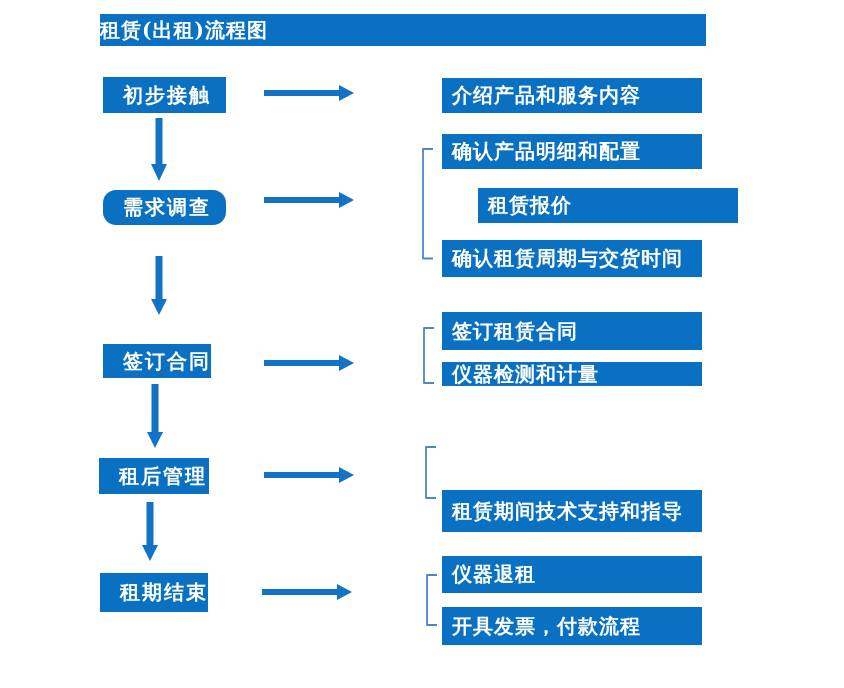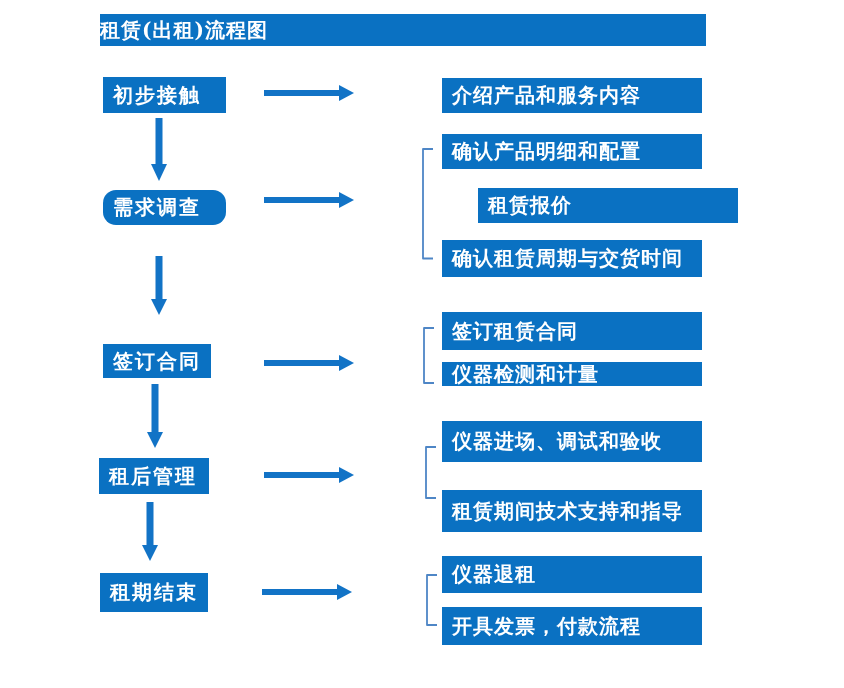--- a/index.html
+++ b/index.html
@@ -20,21 +20,21 @@
   }
   .title-bar{
     position:absolute;left:100px;top:14px;width:606px;height:32px;
     background:var(--box-blue);color:var(--text-white);
     font-size:20px;font-weight:bold;text-align:left;line-height:32px;
     letter-spacing:1px;
   }
   .stage-box{
     position:absolute;background:var(--box-blue);color:var(--text-white);
     font-size:20px;font-weight:bold;white-space:nowrap;
-    display:flex;align-items:center;padding-left:10px;letter-spacing:2px;
+    display:flex;align-items:center;padding-left:20px;letter-spacing:2px;
   }
   .output-box{
     position:absolute;left:442px;width:260px;background:var(--box-blue);
     color:var(--text-white);font-size:20px;font-weight:bold;white-space:nowrap;
     display:flex;align-items:center;padding-left:10px;letter-spacing:1px;
   }
   .overlay-svg{position:absolute;left:0;top:0;width:844px;height:688px;}
 </style>
 </head>
 <body>
@@ -97,19 +97,18 @@
 
   <div class="output-box" style="top:78px;height:35px;">介绍产品和服务内容</div>
 
   <div class="output-box" style="top:134px;height:35px;">确认产品明细和配置</div>
   <div class="output-box" style="top:188px;height:35px;margin-left:36px;">租赁报价</div>
   <div class="output-box" style="top:240px;height:37px;">确认租赁周期与交货时间</div>
 
   <div class="output-box" style="top:312px;height:38px;">签订租赁合同</div>
   <div class="output-box" style="top:362px;height:24px;">仪器检测和计量</div>
 
-  <div class="output-box" style="top:421px;height:41px;">仪器进场、调试和验收</div>
   <div class="output-box" style="top:490px;height:42px;">租赁期间技术支持和指导</div>
 
   <div class="output-box" style="top:556px;height:37px;">仪器退租</div>
   <div class="output-box" style="top:607px;height:38px;">开具发票，付款流程</div>
 
 </div>
 
 </body></html>

